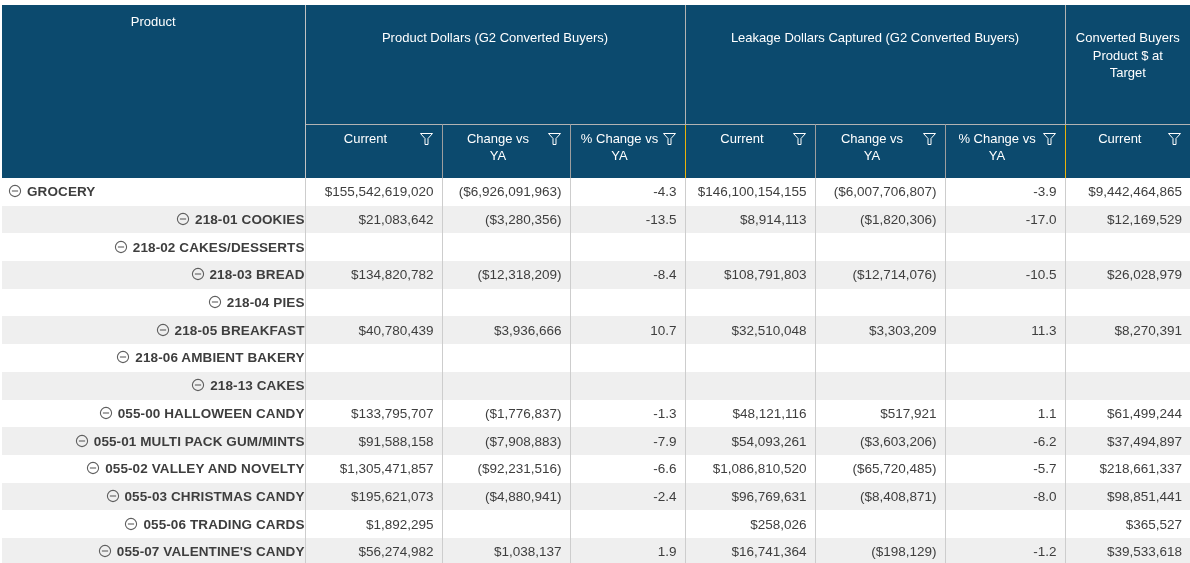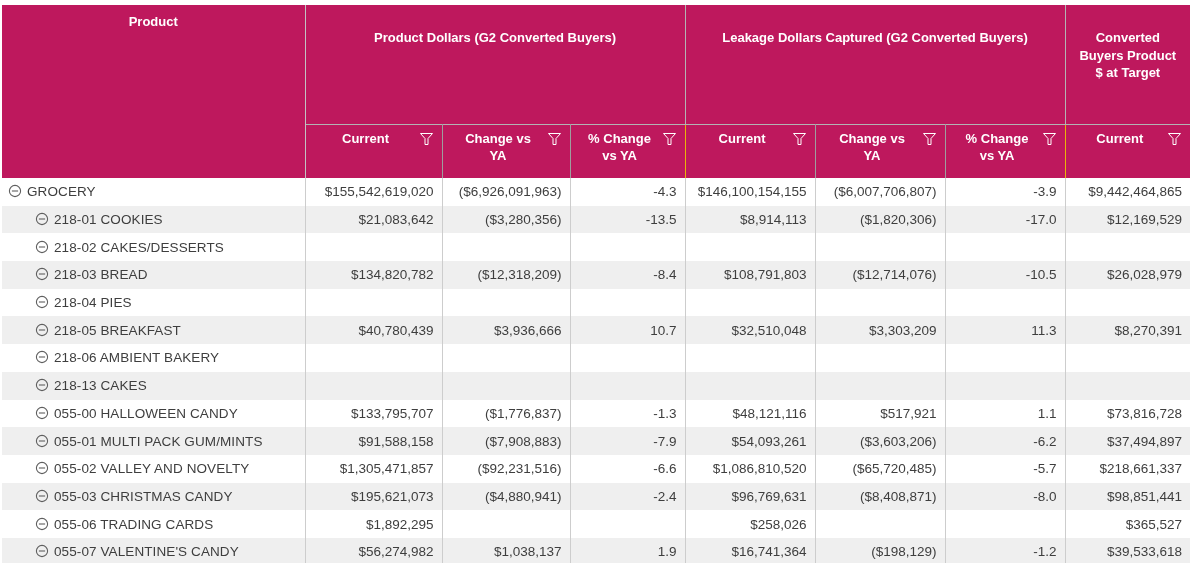--- a/index.html
+++ b/index.html
@@ -10,24 +10,24 @@
     font-family: "Liberation Sans", sans-serif;
   }
   .wrap { margin: 5px 0 0 2px; }
   table {
     border-collapse: collapse;
     table-layout: fixed;
     width: 1188px;
   }
   
   thead th {
-    background: #be185d;
+    background: #0c4a6e;
     color: #ffffff;
     font-size: 13px;
-    font-weight: bold;
+    font-weight: normal;
     vertical-align: top;
     text-align: center;
     overflow: hidden;
   }
   th.group {
     height: 95px;
     padding: 24px 10px 0 10px;
     border-right: 1px solid #b3b3b3;
     line-height: 1.35;
   }
@@ -59,22 +59,22 @@
     font-size: 13.5px;
     color: #3e3e3e;
     border-right: 1px solid #cdcdcd;
     white-space: nowrap;
     overflow: hidden;
     padding: 0;
   }
   tbody td:last-child { border-right: none; }
   tbody tr.alt td { background: #efefef; }
   td.num { text-align: right; padding-right: 8px; }
-  td.prod { text-align: left; padding-left: 6px; }
-  td.prod.level-1 { padding-left: 33px; }
+  td.prod { text-align: left; padding-left: 6px; font-weight: bold; }
+  td.prod.level-1 { padding-left: 33px; text-align: right; }
   .expand {
     display: inline-block;
     width: 14px; height: 14px;
     vertical-align: -2px;
     margin-right: 5px;
   }
   .plabel { letter-spacing: 0.1px; }
 </style>
 </head>
 <body>
@@ -252,21 +252,21 @@
           <td class="prod level-1"><span class="expand"><svg width="14" height="14" viewBox="0 0 14 14">
                 <circle cx="7" cy="7" r="5.6" fill="none" stroke="#5f5f5f" stroke-width="1.1"></circle>
                 <line x1="3.9" y1="7" x2="10.1" y2="7" stroke="#5f5f5f" stroke-width="1.1"></line>
               </svg></span><span class="plabel">055-00 HALLOWEEN CANDY</span></td>
           <td class="num">$133,795,707</td>
           <td class="num">($1,776,837)</td>
           <td class="num">-1.3</td>
           <td class="num">$48,121,116</td>
           <td class="num">$517,921</td>
           <td class="num">1.1</td>
-          <td class="num">$73,816,728</td>
+          <td class="num">$61,499,244</td>
         </tr>
         <tr class="alt">
           <td class="prod level-1"><span class="expand"><svg width="14" height="14" viewBox="0 0 14 14">
                 <circle cx="7" cy="7" r="5.6" fill="none" stroke="#5f5f5f" stroke-width="1.1"></circle>
                 <line x1="3.9" y1="7" x2="10.1" y2="7" stroke="#5f5f5f" stroke-width="1.1"></line>
               </svg></span><span class="plabel">055-01 MULTI PACK GUM/MINTS</span></td>
           <td class="num">$91,588,158</td>
           <td class="num">($7,908,883)</td>
           <td class="num">-7.9</td>
           <td class="num">$54,093,261</td>

